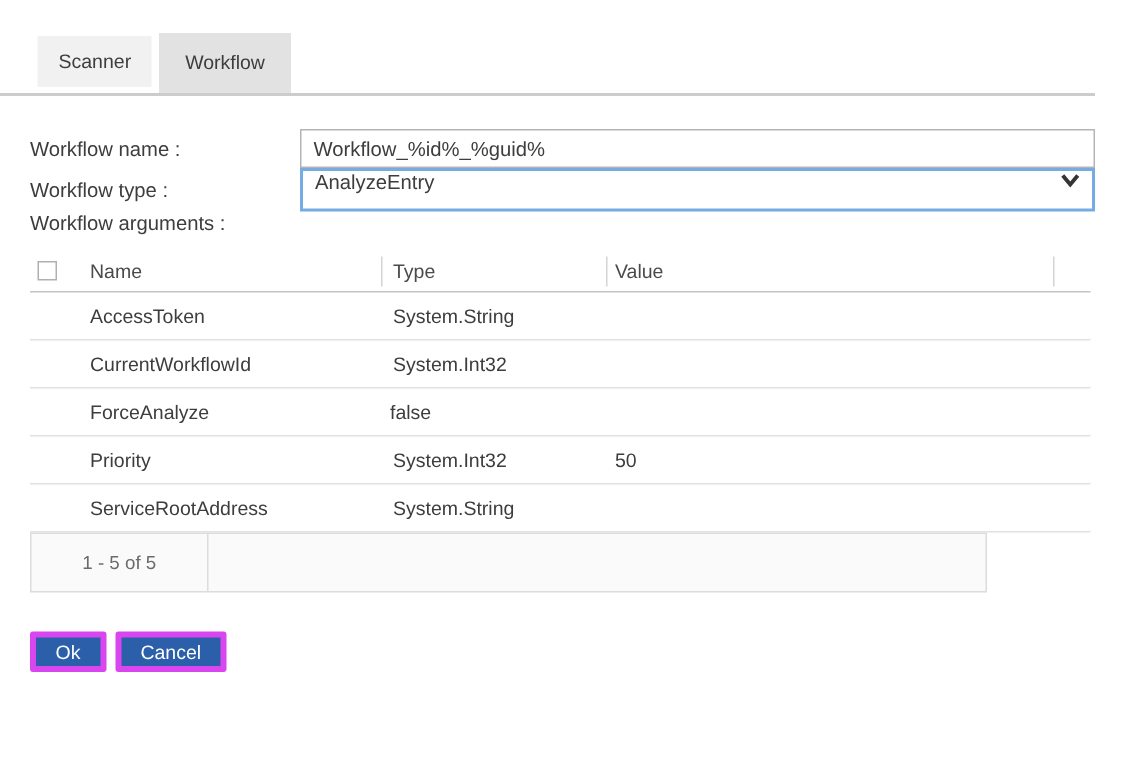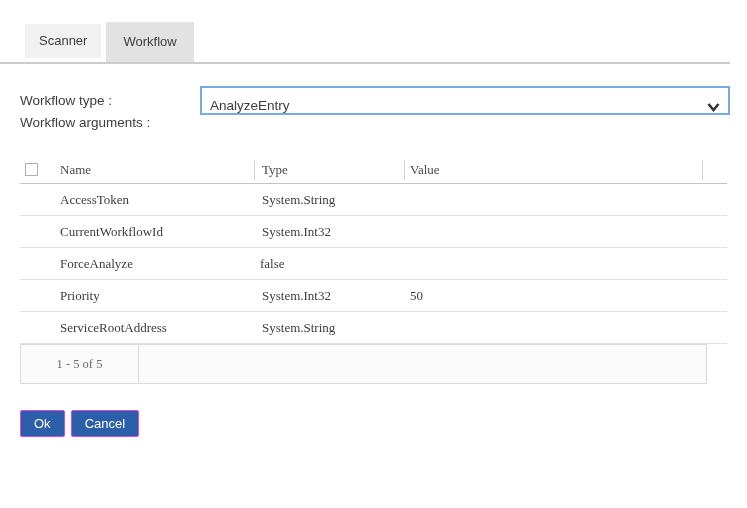--- a/index.html
+++ b/index.html
@@ -51,32 +51,32 @@
     font-family: "Liberation Sans", "DejaVu Sans", sans-serif;
     background: #ffffff;
     outline: none;
   }
   .select-box {
     width: 530px;
     height: 29px;
     border: 2px solid #76ace4;
     background: #ffffff;
     display: flex;
-    align-items: flex-end;
+    align-items: flex-start;
     justify-content: space-between;
     padding: 0 7px 0 8px;
     cursor: pointer;
   }
   .select-box .select-value { font-size: 13.5px; color: #3d3d3d; }
   .chevron-svg { display: block; }
 
   .section-label { font-size: 13.5px; color: #3d3d3d; }
 
   
-  .args-table { margin-top: 26px; width: 707px; font-family: Liberation Serif, serif; }
+  .args-table { margin-top: 11px; width: 707px; }
   .t-row { display: flex; align-items: center; }
   .t-header {
     height: 28px;
     border-bottom: 1px solid #c4c4c4;
     color: #4a4a4a;
   }
   .t-header .cell { border-right: 1px solid #d4d4d4; height: 20px; display: flex; align-items: center; }
   .t-header .cell.c-check { border-right: none; }
   .t-header .cell.c-stub { border-right: none; }
   .t-body .t-row { height: 32px; border-bottom: 1px solid #e2e2e2; }
@@ -89,41 +89,41 @@
   .checkbox {
     width: 13px; height: 13px;
     border: 1px solid #b0b0b0;
     background: #ffffff;
     display: inline-block;
     cursor: pointer;
   }
 
   
   .pagination {
-    width: 687px;
+    width: 638px;
     height: 40px;
     background: #fafafa;
     border: 1px solid #dcdcdc;
     display: flex;
     align-items: stretch;
   }
   .page-info {
     width: 118px; flex: 0 0 118px;
     display: flex; align-items: center; justify-content: center;
     color: #6b6b6b;
     font-size: 12.5px;
     border-right: 1px solid #dcdcdc;
   }
   .page-rest { flex: 1 1 auto; }
 
   
   .actions { margin-top: 26px; padding-left: 20px; display: flex; }
   .btn {
     background: #2b5fa9;
-    border: 1px solid #d946ef;
+    border: 4px solid #d946ef;
     color: #ffffff;
     font-size: 13px;
     font-family: "Liberation Sans", "DejaVu Sans", sans-serif;
     height: 27px;
     padding: 0 13px;
     margin-right: 6px;
     border-radius: 2px;
     cursor: pointer;
   }
 </style>
@@ -132,20 +132,24 @@
 
 <div class="page">
 
   <div class="tabs">
     <div class="tab">Scanner</div>
     <div class="tab active">Workflow</div>
   </div>
 
   <div class="form-area">
 
+    <div class="form-row">
+      <div class="form-label">Workflow name :</div>
+      <input class="text-input" type="text" value="Workflow_%id%_%guid%" style="">
+    </div>
 
     <div class="form-row">
       <div class="form-label">Workflow type :</div>
       <div class="select-box">
         <span class="select-value">AnalyzeEntry</span>
         <span>
           <svg class="chevron-svg" width="15" height="12" viewBox="0 0 15 12">
             <polyline points="2.5,3 7.5,9 12.5,3" fill="none" stroke="#343434" stroke-width="2.6"></polyline>
           </svg>
         </span>

